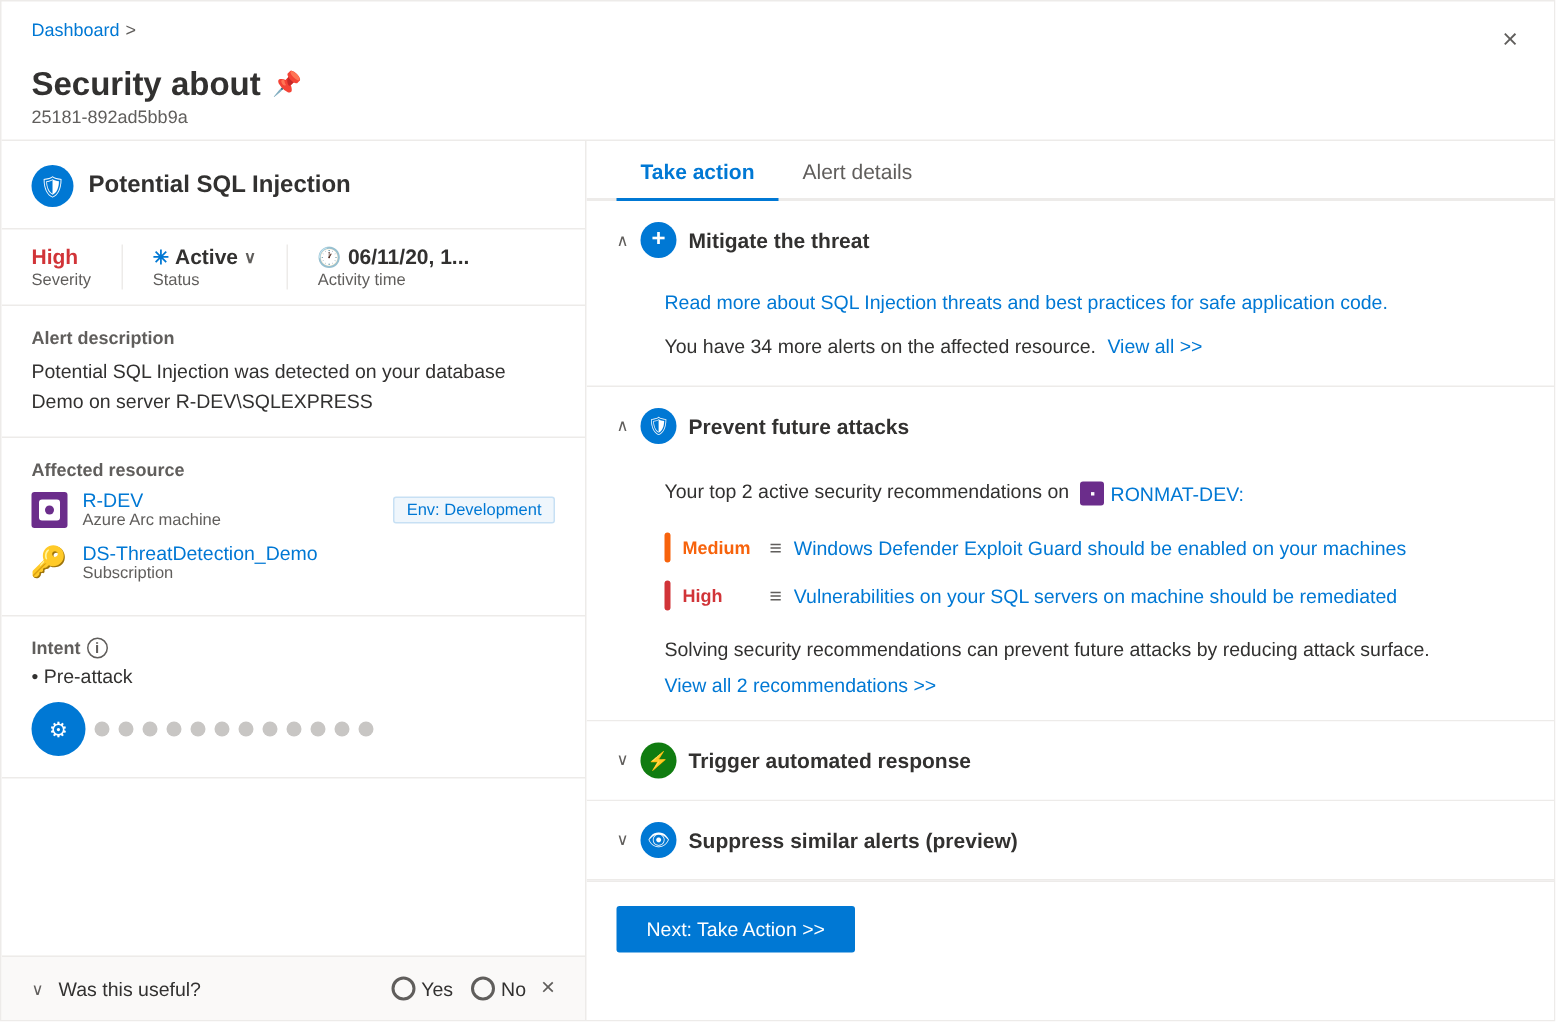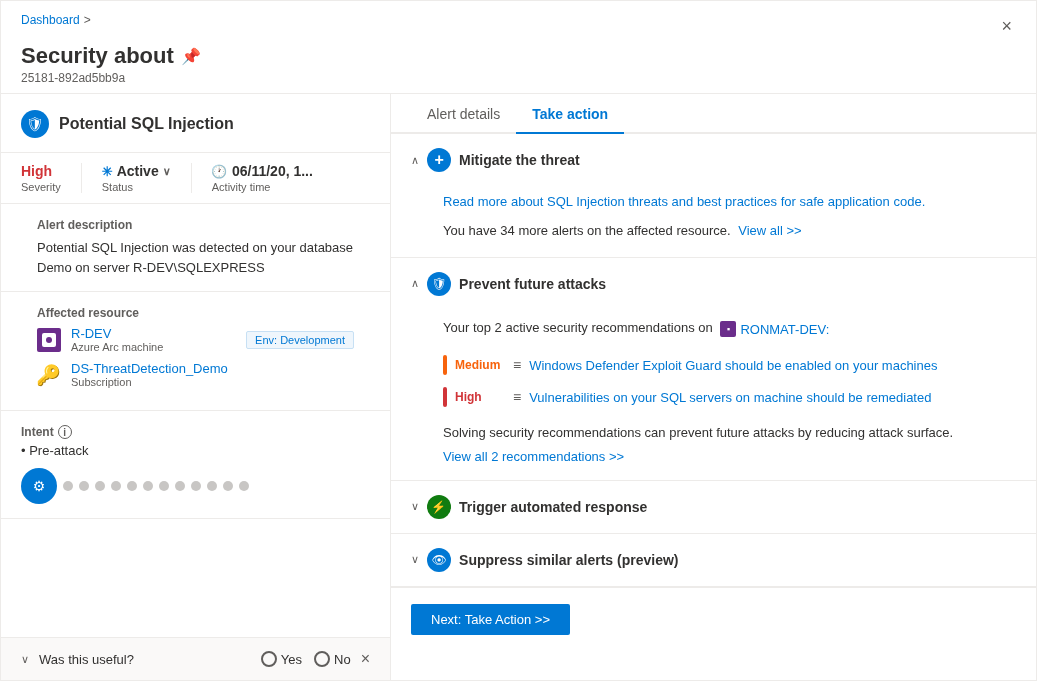--- a/index.html
+++ b/index.html
@@ -21,21 +21,21 @@
     .alert-name { font-size: 16px; font-weight: 600; color: #323130; }
     .meta-row { display: flex; align-items: stretch; padding: 10px 20px; border-bottom: 1px solid #edebe9; gap: 0; }
     .meta-item { display: flex; flex-direction: column; padding-right: 20px; margin-right: 20px; border-right: 1px solid #edebe9; }
     .meta-item:last-child { border-right: none; margin-right: 0; padding-right: 0; }
     .meta-value { font-size: 14px; font-weight: 600; color: #323130; display: flex; align-items: center; gap: 4px; }
     .meta-value.high { color: #d13438; }
     .meta-label { font-size: 11px; color: #605e5c; margin-top: 2px; }
     .status-icon { color: #0078d4; font-size: 13px; }
     .chevron-icon { color: #605e5c; font-size: 11px; cursor: pointer; }
     .clock-icon { color: #0078d4; font-size: 13px; }
-    .section { padding: 14px 36px; border-bottom: 1px solid #edebe9; }
+    .section { padding: 14px 20px; border-bottom: 1px solid #edebe9; }
     .section-title { font-size: 12px; font-weight: 600; color: #605e5c; margin-bottom: 6px; text-transform: none; }
     .section-body { font-size: 13px; color: #323130; line-height: 1.5; }
     .resource-item { display: flex; align-items: center; gap: 10px; margin-bottom: 8px; }
     .resource-icon { width: 24px; height: 24px; flex-shrink: 0; display: flex; align-items: center; justify-content: center; }
     .resource-icon.arc { background: #6b2d8b; border-radius: 2px; }
     .resource-icon svg { width: 20px; height: 20px; }
     .resource-info { flex: 1; }
     .resource-link { color: #0078d4; text-decoration: none; font-size: 13px; }
     .resource-sub { font-size: 11px; color: #605e5c; }
     .env-badge { background: #eff6fc; border: 1px solid #c7e0f4; color: #0078d4; padding: 2px 8px; border-radius: 2px; font-size: 11px; white-space: nowrap; }
@@ -198,22 +198,22 @@
             <span>No</span>
           </label>
         </div>
         <button class="feedback-close">×</button>
       </div>
     </div>
 
     <div class="right-panel">
 
       <div class="tabs">
+        <a href="#" class="tab active">Take action</a>
         <a href="#" class="tab">Alert details</a>
-        <a href="#" class="tab active">Take action</a>
       </div>
 
       <div class="right-content">
 
         <div class="accordion">
           <div class="accordion-header">
             <span class="accordion-chevron">∧</span>
             <div class="accordion-icon" style="background:#0078d4; font-size:16px; font-weight:bold;">+</div>
             <span class="accordion-title">Mitigate the threat</span>
           </div>

